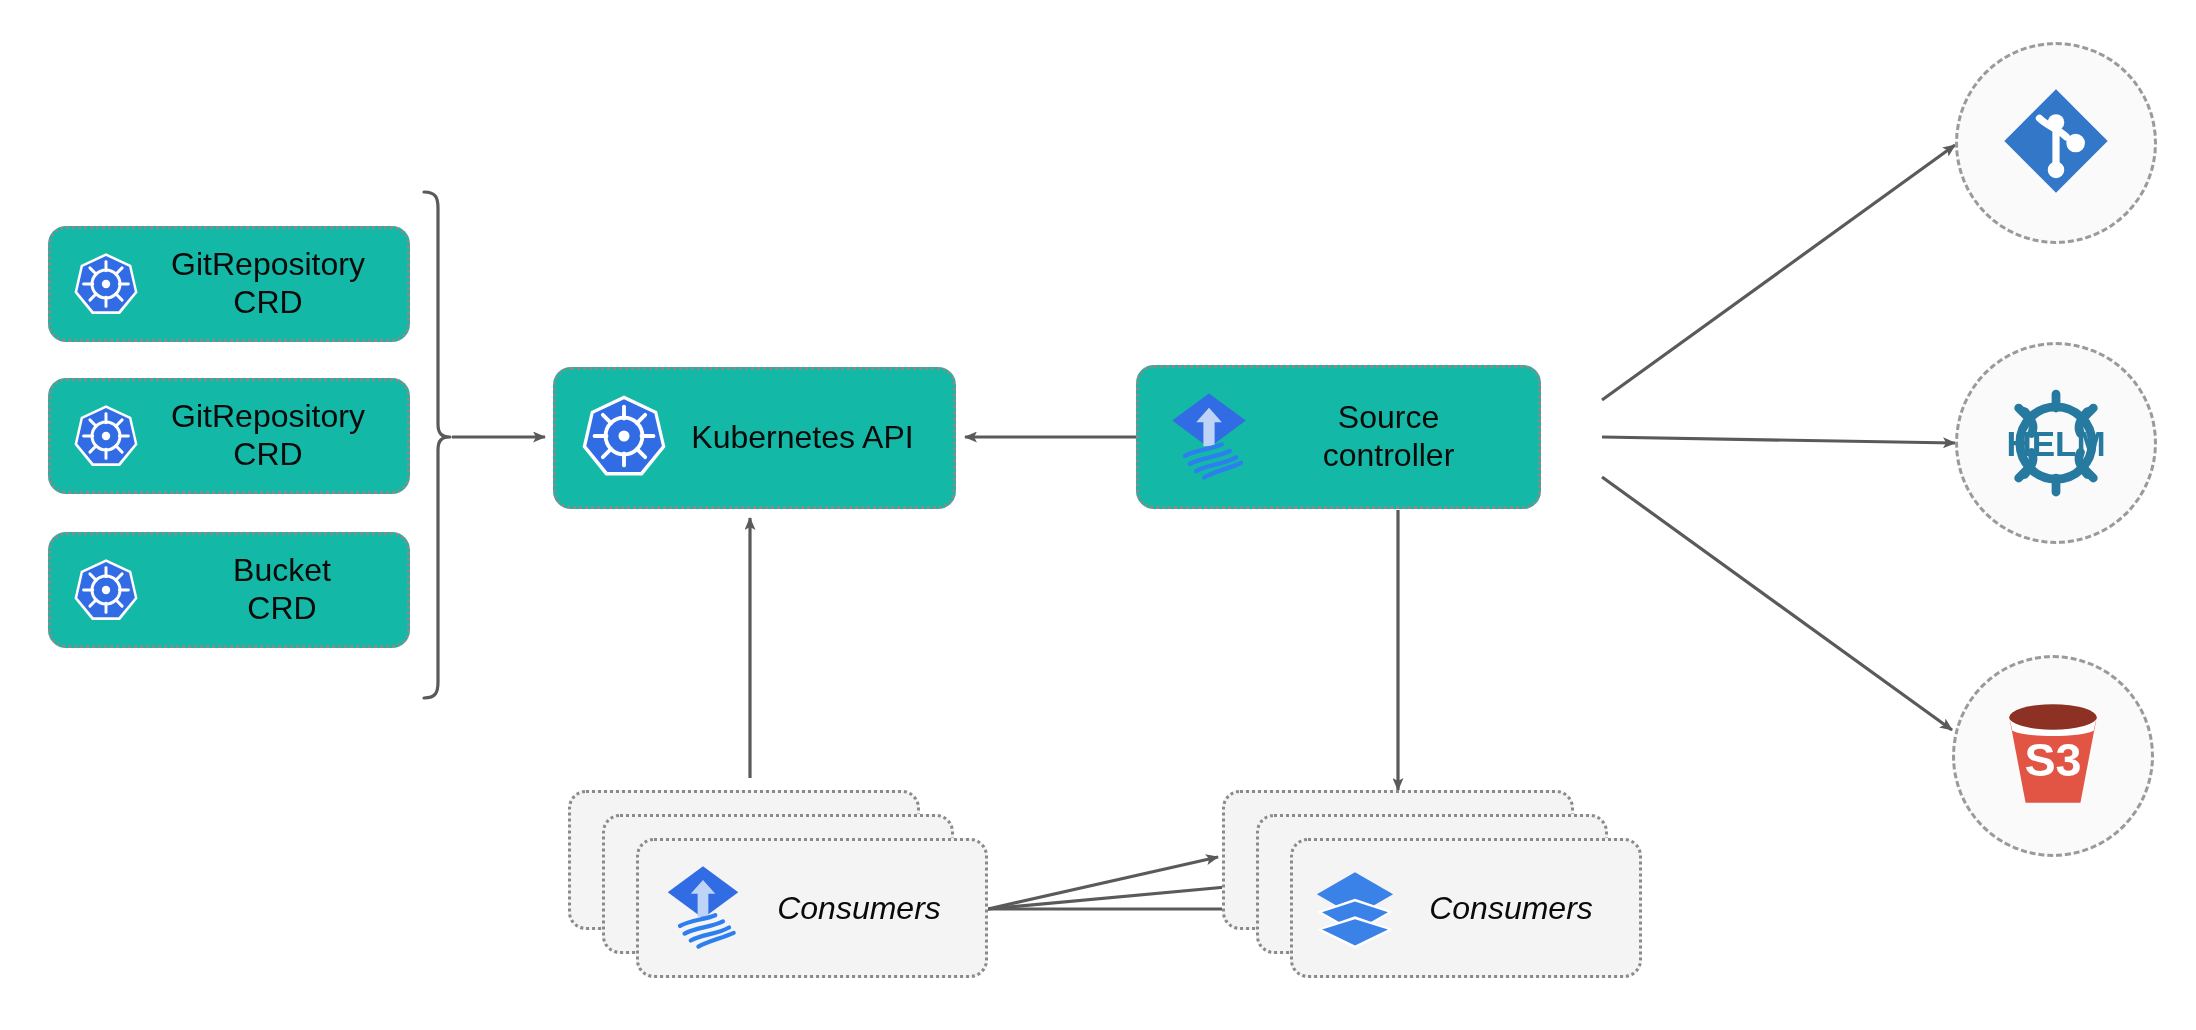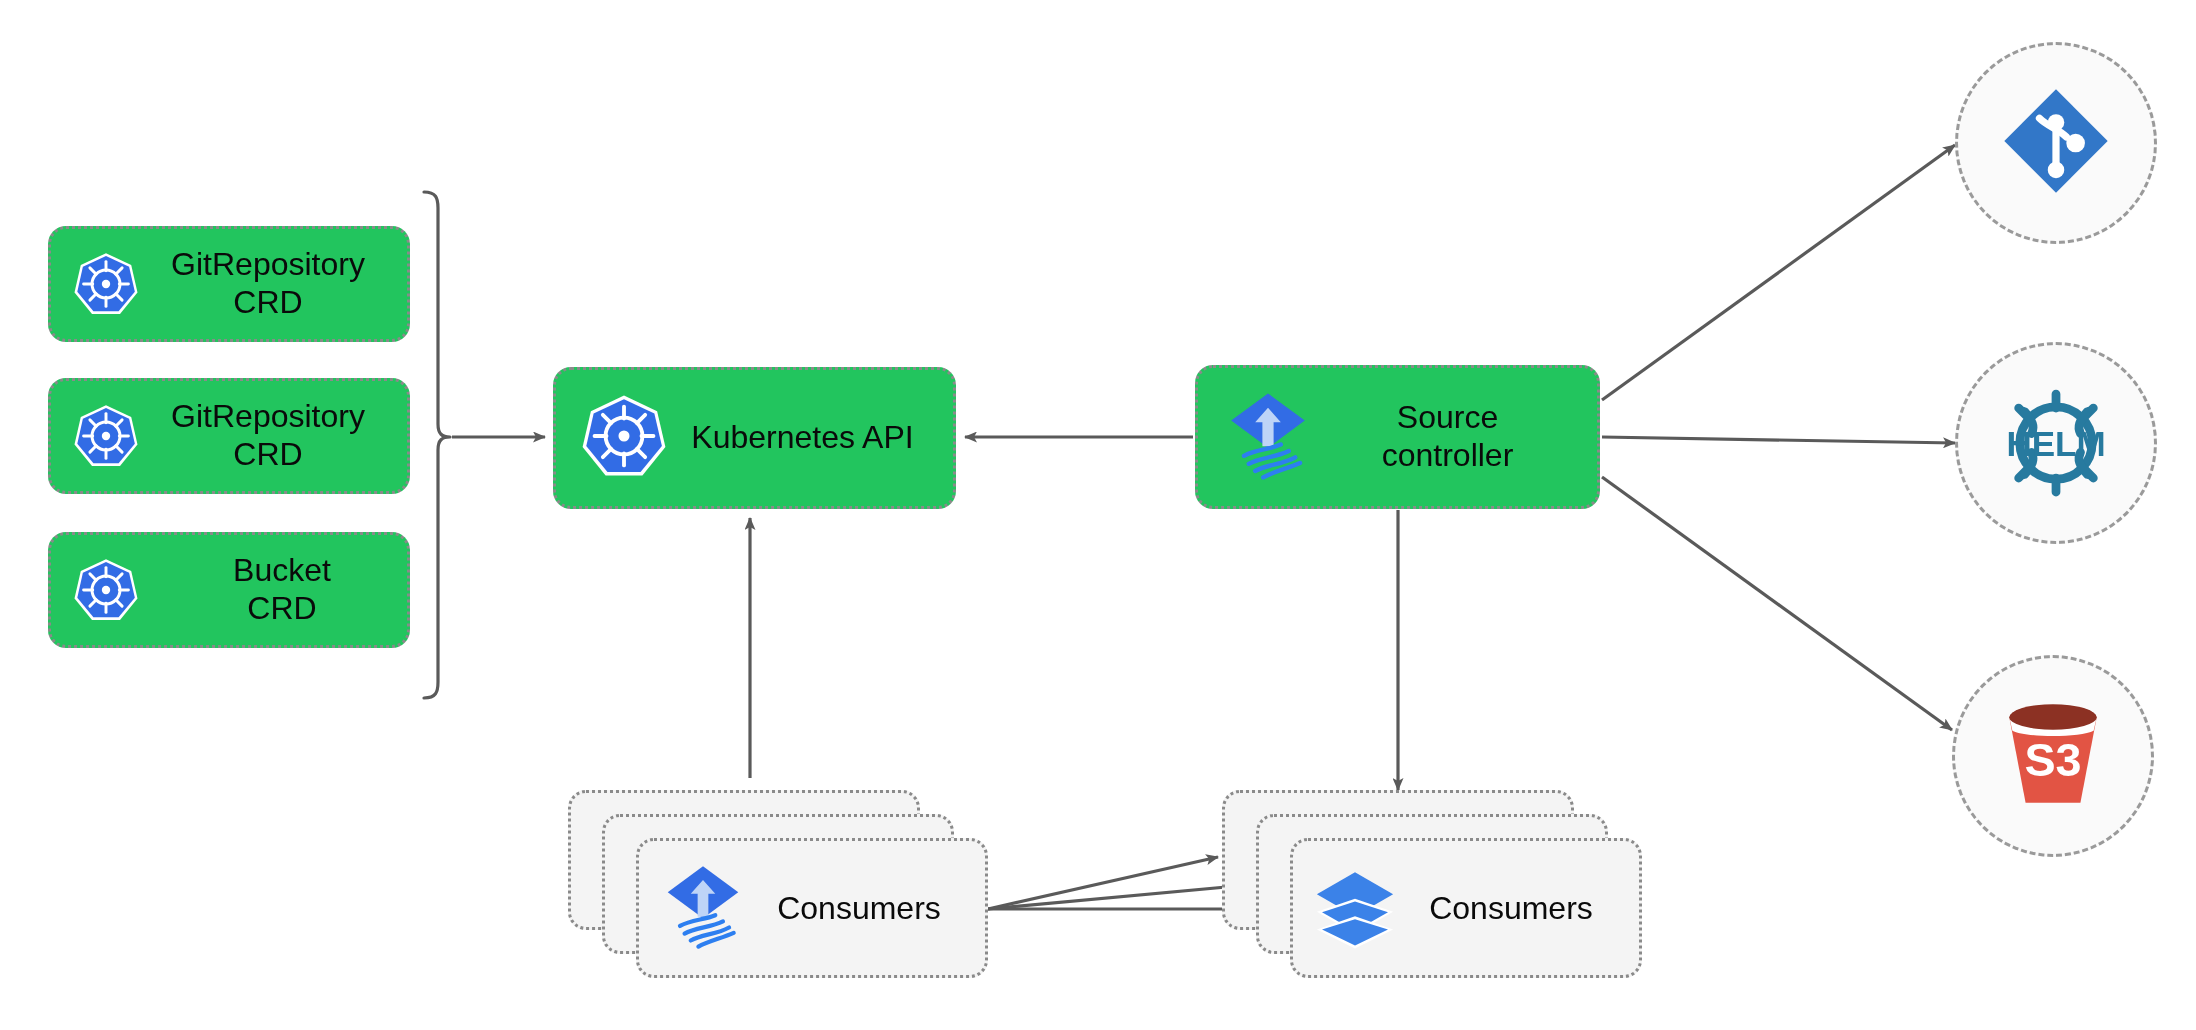--- a/index.html
+++ b/index.html
@@ -14,21 +14,21 @@
     position: relative;
     width: 2196px;
     height: 1030px;
     background: #ffffff;
     overflow: hidden;
   }
   
   .node {
     position: absolute;
     box-sizing: border-box;
-    background: #22c55e;
+    background: #14b8a6;
     border: 3px dotted #8a8a8a;
     border-radius: 18px;
     display: flex;
     align-items: center;
     z-index: 4;
   }
   .node .label {
     font-size: 32px;
     color: #0a0a0a;
     line-height: 1.18;
@@ -60,20 +60,21 @@
   .stack {
     position: absolute;
     z-index: 4;
   }
   .stack .card {
     position: absolute;
     box-sizing: border-box;
     background: #f4f4f4;
     border: 3px dotted #8a8a8a;
     border-radius: 18px;
+    font-style: italic;
   }
   .stack .card.front {
     display: flex;
     align-items: center;
   }
   .stack .card.front .icon-wrap {
     flex: 0 0 auto;
     display: block;
   }
   .stack .card.front .label {
@@ -233,21 +234,21 @@
           <line x1="64" y1="64" x2="73" y2="73"></line>
           <line x1="73" y1="27" x2="64" y2="36"></line>
           <line x1="36" y1="64" x2="27" y2="73"></line>
         </g>
         <circle cx="50" cy="50" r="6" fill="#ffffff"></circle>
       </svg>
     </span>
     <span class="label">Kubernetes API</span>
   </div>
 
-  <div class="node main-box" style="left:1195px; top:365px; width:405px; height:144px; padding:0 18px 0 22px;">
+  <div class="node main-box" style="left:1136px; top:365px; width:405px; height:144px; padding:0 18px 0 22px;">
     <span class="icon-wrap">
       <svg viewBox="0 0 120 120" width="96" height="96">
         <path d="M60 8 L106 42 L60 76 L14 42 Z" fill="#326ce5"></path>
         <path d="M60 26 L76 44 L67 44 L67 74 L53 74 L53 44 L44 44 Z" fill="#bed4f7"></path>
         <g stroke="#2d7ff0" stroke-width="5.5" stroke-linecap="round" fill="none">
           <path d="M30 86 C44 78 62 78 76 72"></path>
           <path d="M36 96 C50 88 70 88 86 80"></path>
           <path d="M44 105 C58 97 78 97 94 88"></path>
           <path d="M54 113 C66 106 84 102 100 95"></path>
         </g>

